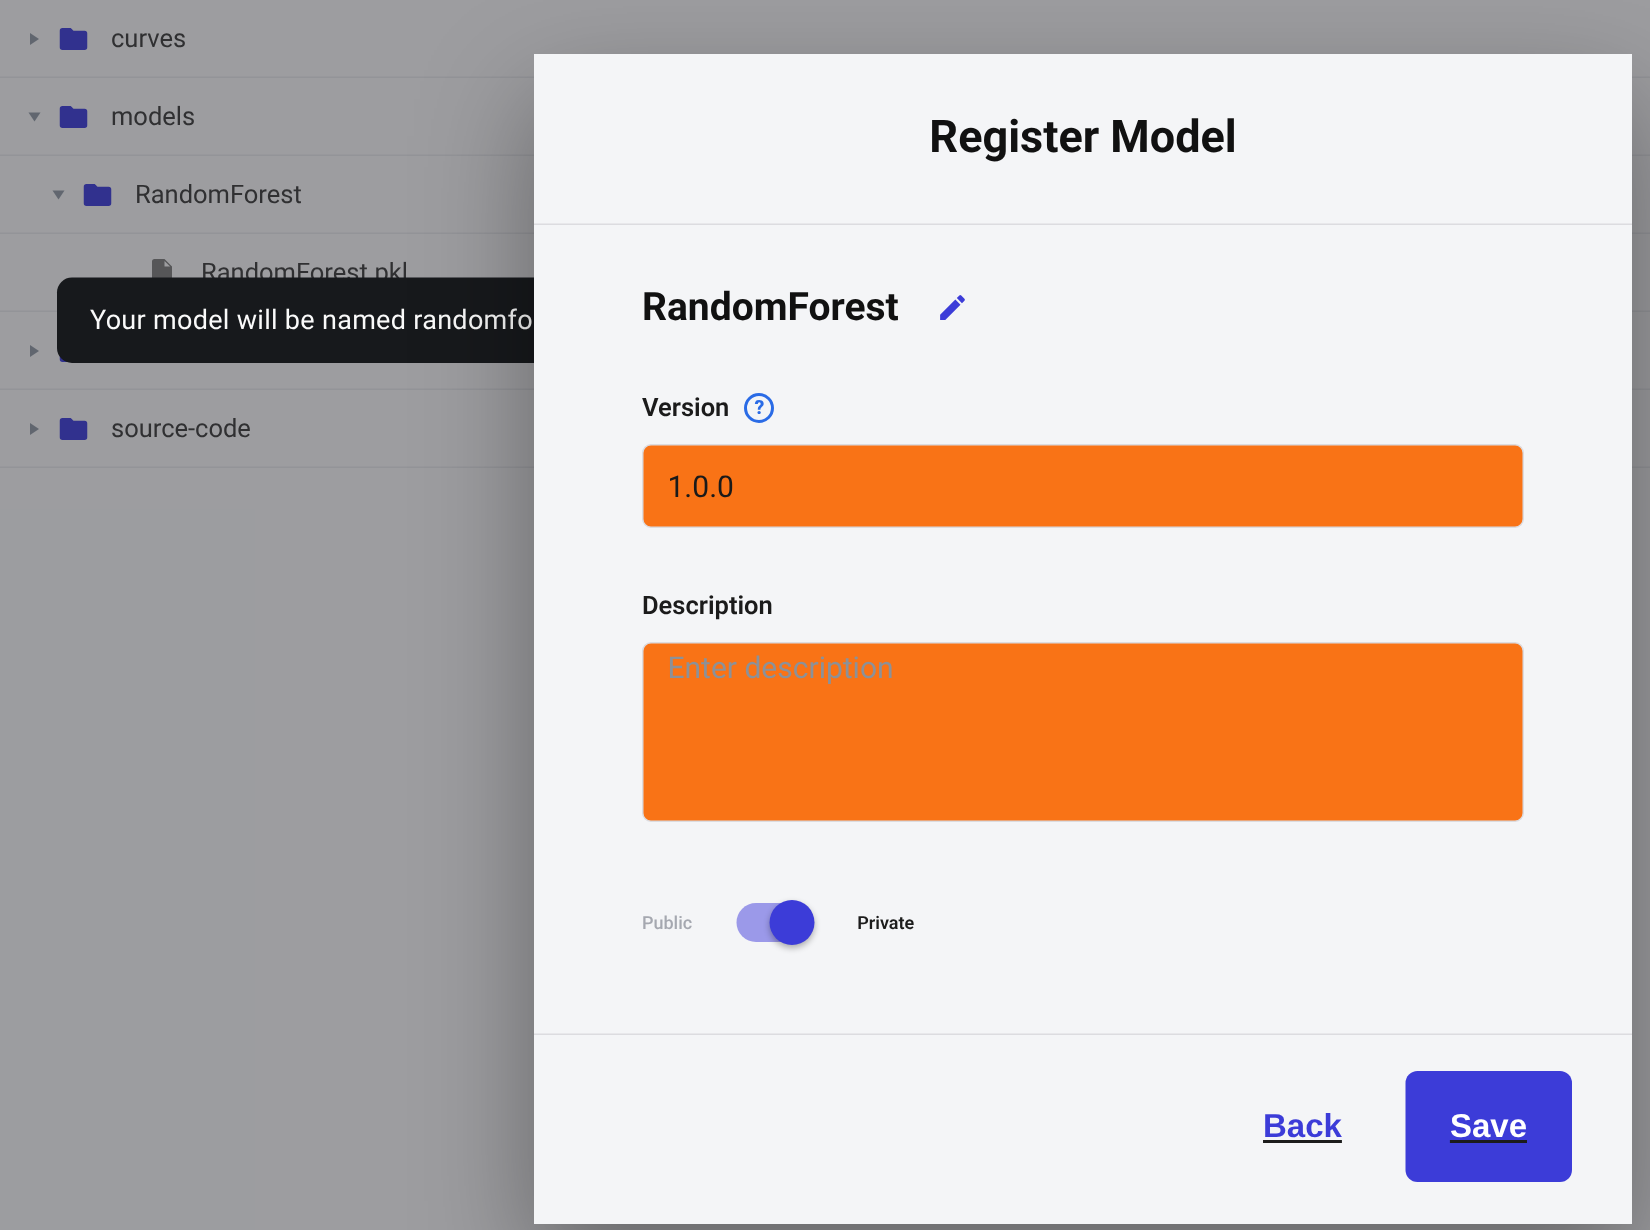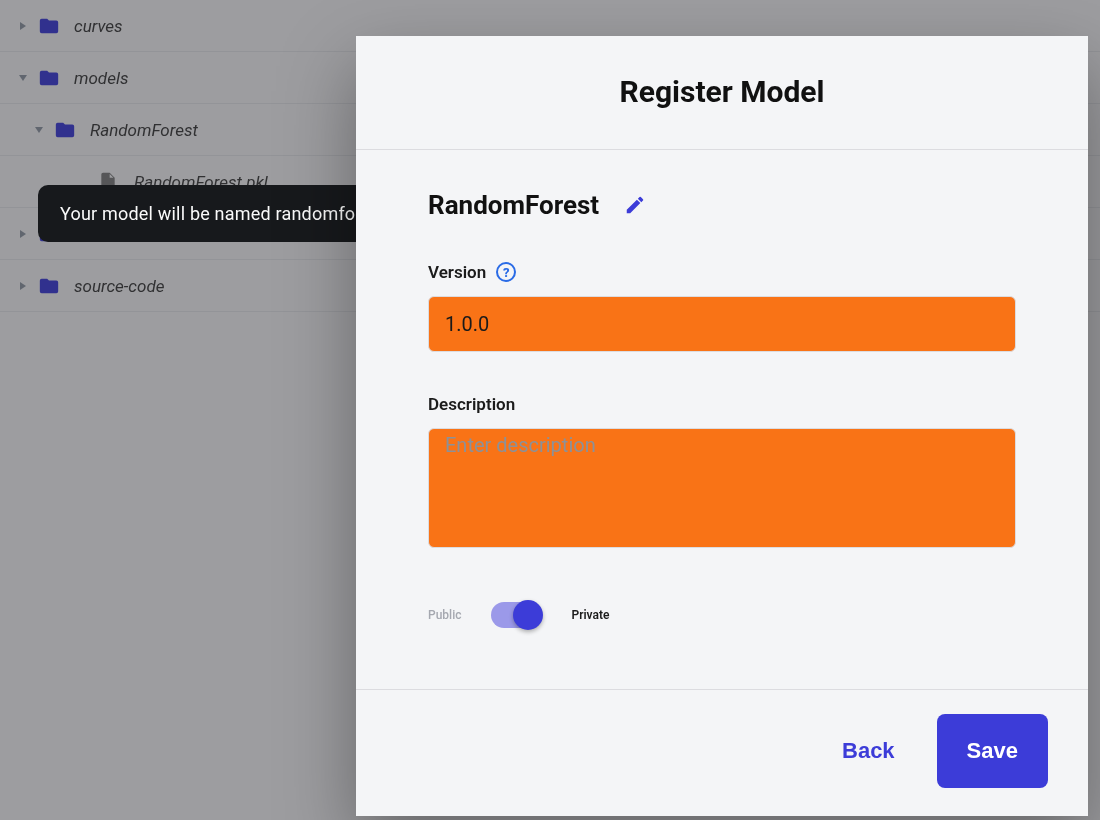--- a/index.html
+++ b/index.html
@@ -57,21 +57,20 @@
     color: var(--folder-blue);
   }
   .tree-row .file-icon {
     width: 22px; height: 22px;
     margin-right: 14px;
     flex-shrink: 0;
     color: #7a7a7a;
   }
   .tree-row .name {
     flex: 0 0 auto;
-    font-style: italic;
   }
   .file-row .name { flex: 0 0 auto; }
   .file-row .meta {
     margin-left: auto;
     padding-left: 40px;
     color: var(--text-medium);
   }
   
   .file-row { }
   .file-row .spacer { width: 80px; }
@@ -227,20 +226,21 @@
     box-shadow: 0 2px 4px rgba(0,0,0,0.3);
   }
 
   .dialog-footer {
     border-top: 1px solid var(--border-gray);
     padding: 24px 40px 28px;
     display: flex;
     justify-content: flex-end;
     gap: 30px;
     align-items: center;
+    text-decoration: underline;
   }
   .btn-text {
     background: none;
     border: none;
     color: var(--accent);
     font-size: 22px;
     font-weight: 700;
     cursor: pointer;
     padding: 10px 12px;
   }

